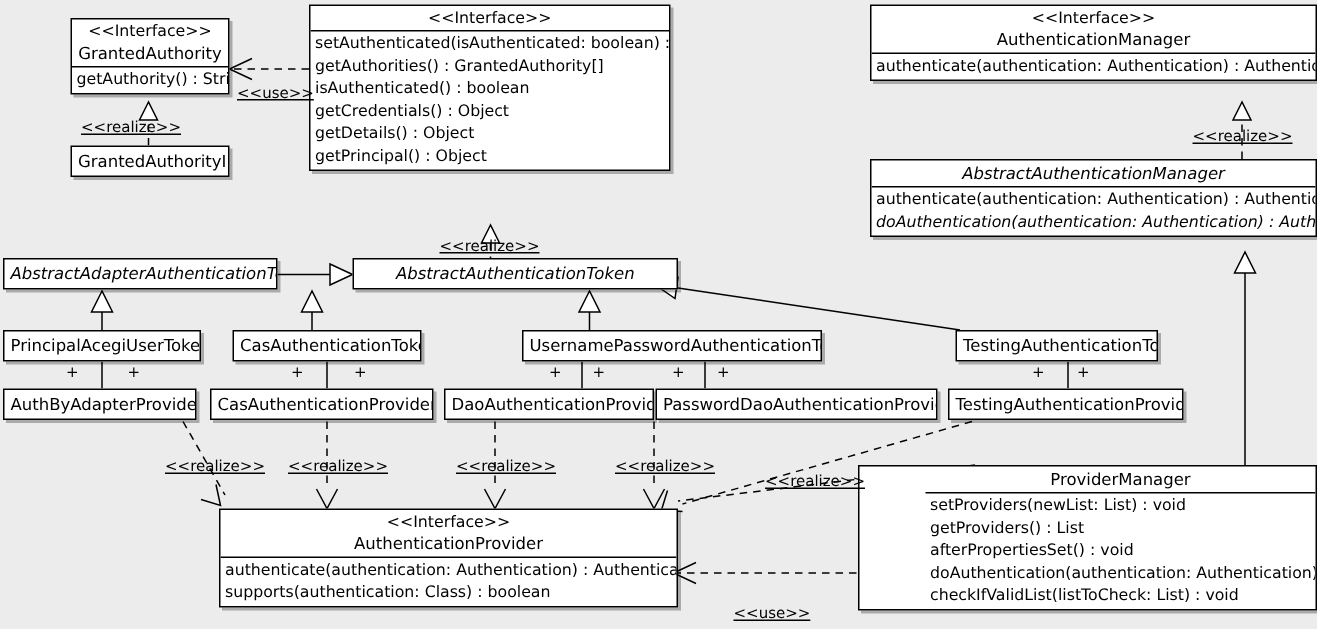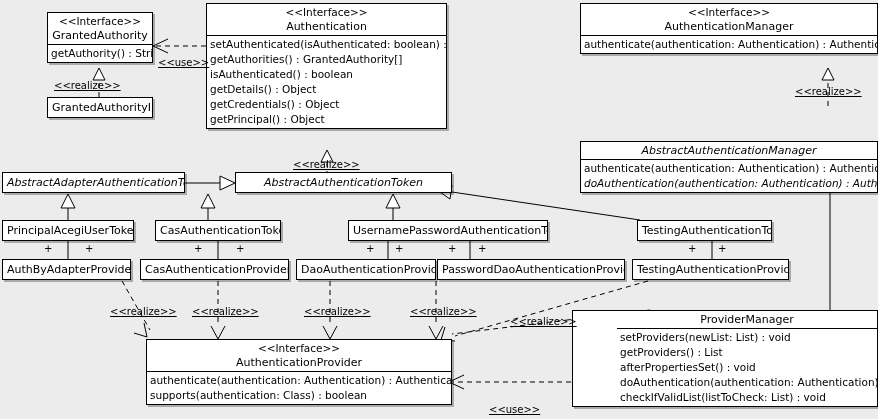--- a/index.html
+++ b/index.html
@@ -135,43 +135,42 @@
     </div>
   </div>
 
   <div class="cls simple" style="left:47px;top:97px;width:106px;">
     <div class="cname">GrantedAuthorityImpl</div>
   </div>
 
   <div class="cls" style="left:206px;top:3px;width:241px;">
     <div class="hdr">
       <div class="stereo">&lt;&lt;Interface&gt;&gt;</div>
-      <div class="cname">Authentication</div>
     </div>
     <div class="compart">
       <div class="mem">setAuthenticated(isAuthenticated: boolean) : void</div>
       <div class="mem">getAuthorities() : GrantedAuthority[]</div>
       <div class="mem">isAuthenticated() : boolean</div>
+      <div class="mem">getCredentials() : Object</div>
       <div class="mem">getDetails() : Object</div>
-      <div class="mem">getCredentials() : Object</div>
       <div class="mem">getPrincipal() : Object</div>
     </div>
   </div>
 
   <div class="cls" style="left:580px;top:3px;width:298px;">
     <div class="hdr">
       <div class="stereo">&lt;&lt;Interface&gt;&gt;</div>
       <div class="cname">AuthenticationManager</div>
     </div>
     <div class="compart">
       <div class="mem">authenticate(authentication: Authentication) : Authentication</div>
     </div>
   </div>
 
-  <div class="cls" style="left:580px;top:106px;width:298px;margin-top:35px;">
+  <div class="cls" style="left:580px;top:106px;width:298px;">
     <div class="hdr">
       <div class="cname abstract">AbstractAuthenticationManager</div>
     </div>
     <div class="compart">
       <div class="mem">authenticate(authentication: Authentication) : Authentication</div>
       <div class="mem abstract">doAuthentication(authentication: Authentication) : Authentication</div>
     </div>
   </div>
 
   <div class="cls simple" style="left:2px;top:172px;width:183px;">

